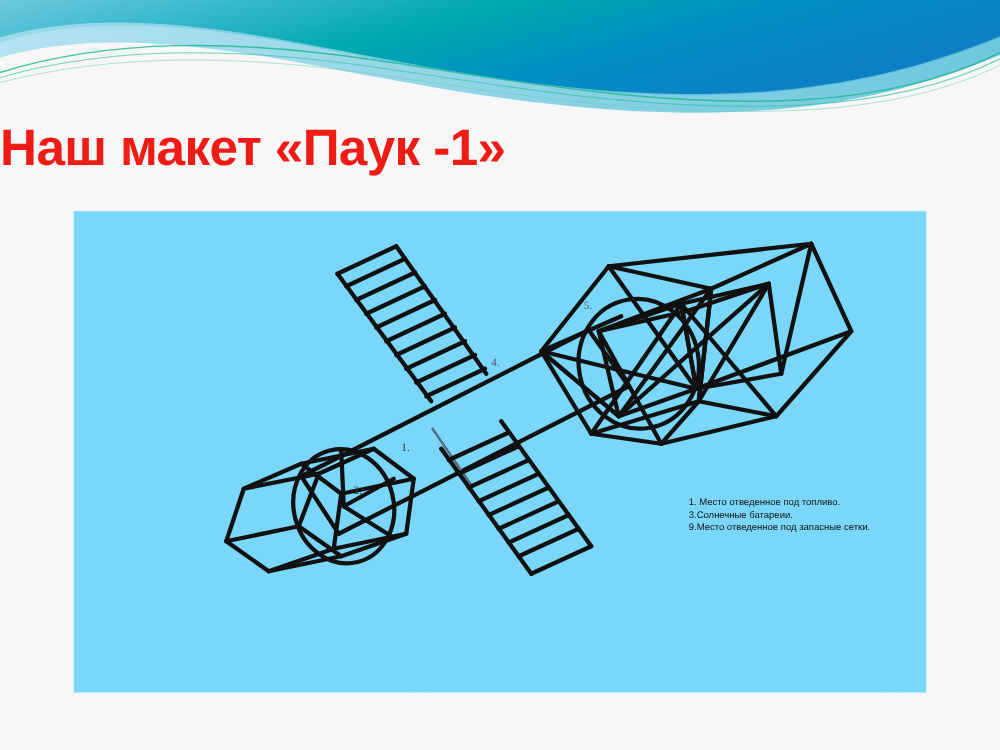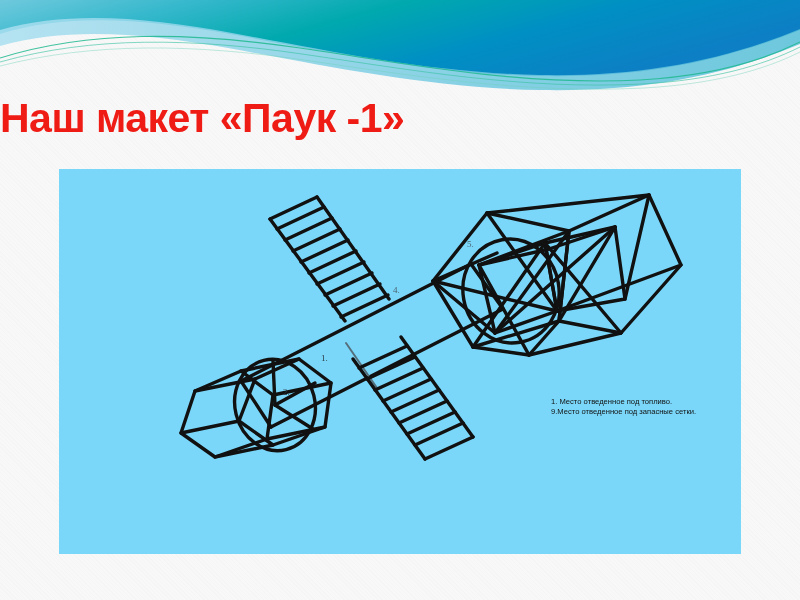--- a/index.html
+++ b/index.html
@@ -233,17 +233,18 @@
       <g font-family="Liberation Serif, serif" font-size="9" fill="#2a3840">
         <text x="262" y="192">1.</text>
         <text x="224" y="226">2.</text>
         <text x="334" y="124" fill="#4a6370">4.</text>
         <text x="408" y="78" fill="#4a6370">5.</text>
       </g>
     </svg>
 
     <div class="legend-text">
       <div>1. Место отведенное под топливо.</div>
+      <div>3.Солнечные батареии.</div>
       <div>9.Место отведенное под запасные сетки.</div>
     </div>
   </div>
 
 </div>
 
 </body></html>

